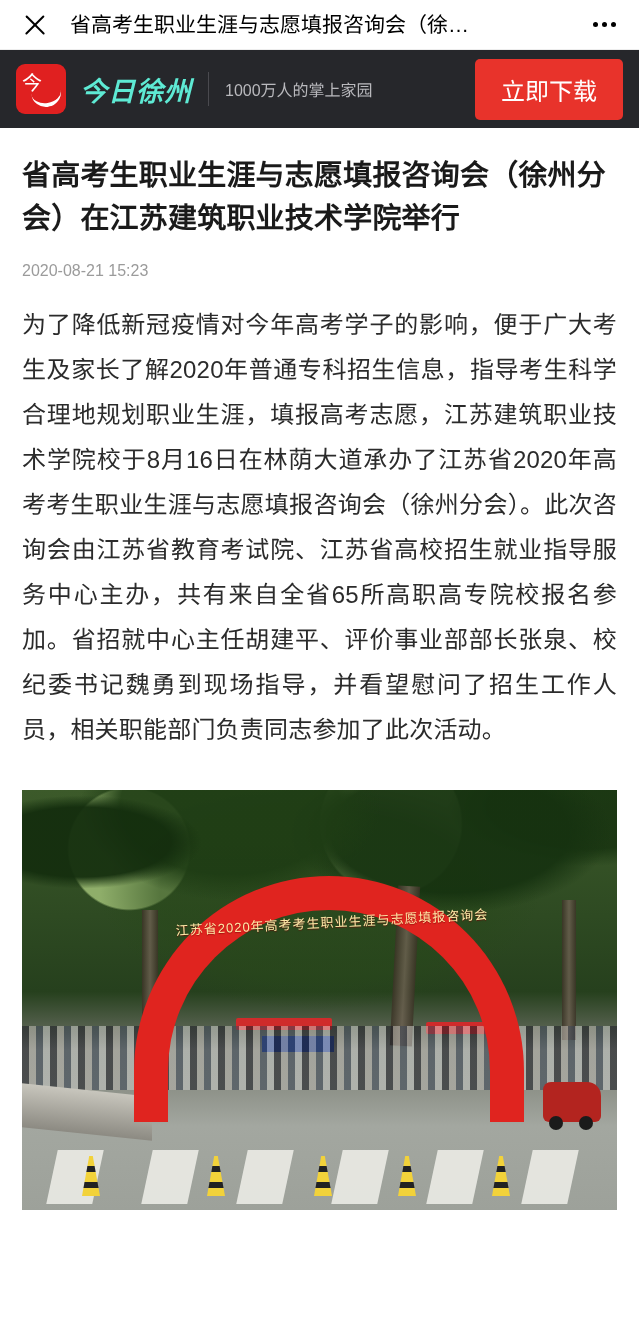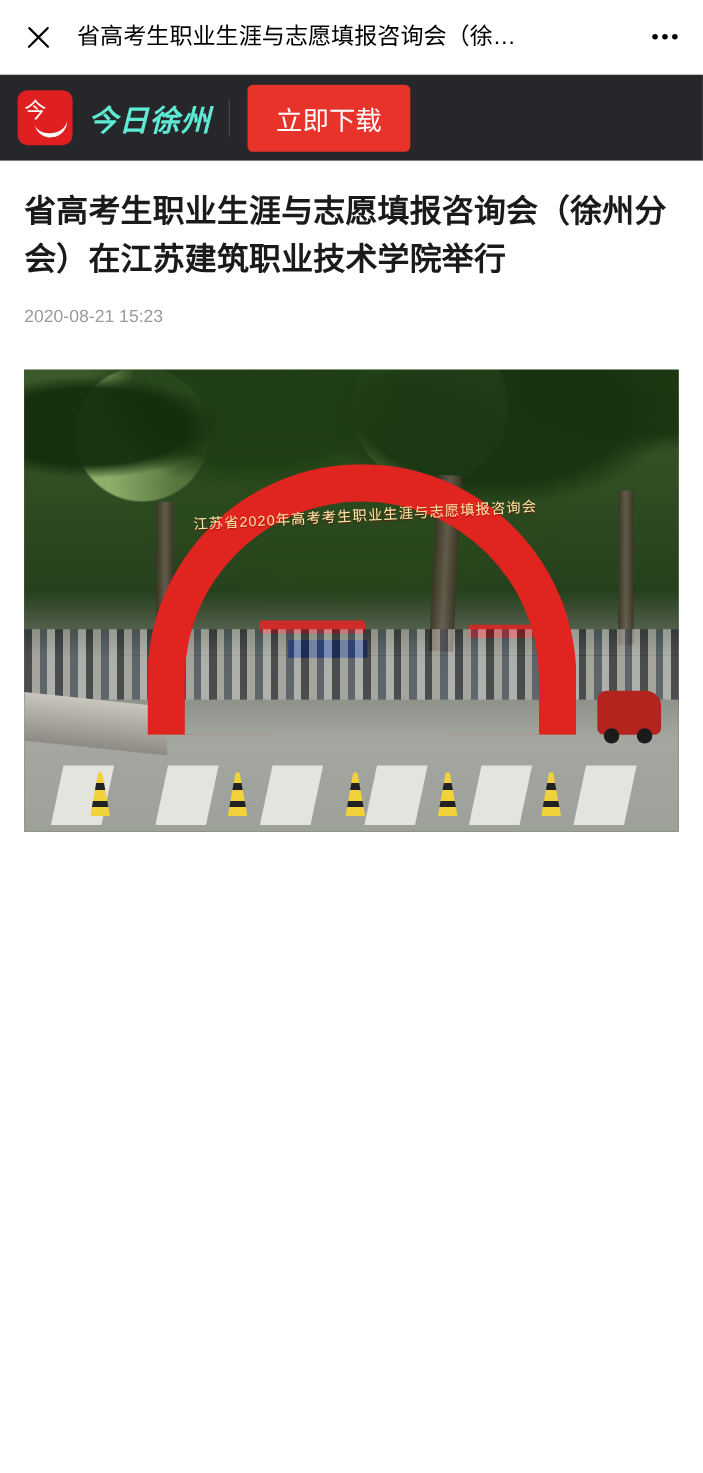--- a/index.html
+++ b/index.html
@@ -10,21 +10,21 @@
   body {
     width: 639px;
     height: 1339px;
     overflow: hidden;
     font-family: "Liberation Sans", "DejaVu Sans", sans-serif;
     color: #1a1a1a;
   }
 
   
   .topbar {
-    height: 68px;
+    height: 50px;
     background: #ffffff;
     display: flex;
     align-items: center;
     padding: 0 18px;
     box-sizing: border-box;
     border-bottom: 1px solid #ededed;
   }
   .close-btn {
     width: 34px;
     height: 34px;
@@ -321,26 +321,28 @@
   </div>
 </div>
 
 <div class="promo">
   <div class="promo-logo">
     <span class="mark">今</span>
     <span class="swoosh"></span>
   </div>
   <div class="promo-name">今日徐州</div>
   <div class="promo-sep"></div>
+  <div class="promo-slogan">1000万人的掌上家园</div>
   <button class="promo-btn">立即下载</button>
 </div>
 
 <div class="article">
   <h1 class="headline">省高考生职业生涯与志愿填报咨询会（徐州分会）在江苏建筑职业技术学院举行</h1>
   <div class="meta">2020-08-21 15:23</div>
+  <p class="body-text">为了降低新冠疫情对今年高考学子的影响，便于广大考生及家长了解2020年普通专科招生信息，指导考生科学合理地规划职业生涯，填报高考志愿，江苏建筑职业技术学院校于8月16日在林荫大道承办了江苏省2020年高考考生职业生涯与志愿填报咨询会（徐州分会）。此次咨询会由江苏省教育考试院、江苏省高校招生就业指导服务中心主办，共有来自全省65所高职高专院校报名参加。省招就中心主任胡建平、评价事业部部长张泉、校纪委书记魏勇到现场指导，并看望慰问了招生工作人员，相关职能部门负责同志参加了此次活动。</p>
 
   <div class="photo-wrap">
     <div class="photo">
       <div class="ph-sky"></div>
       <div class="ph-canopy"></div>
       <div class="ph-trunk t1"></div>
       <div class="ph-trunk t2"></div>
       <div class="ph-trunk t3"></div>
 
       <div class="ph-tent a"></div>

